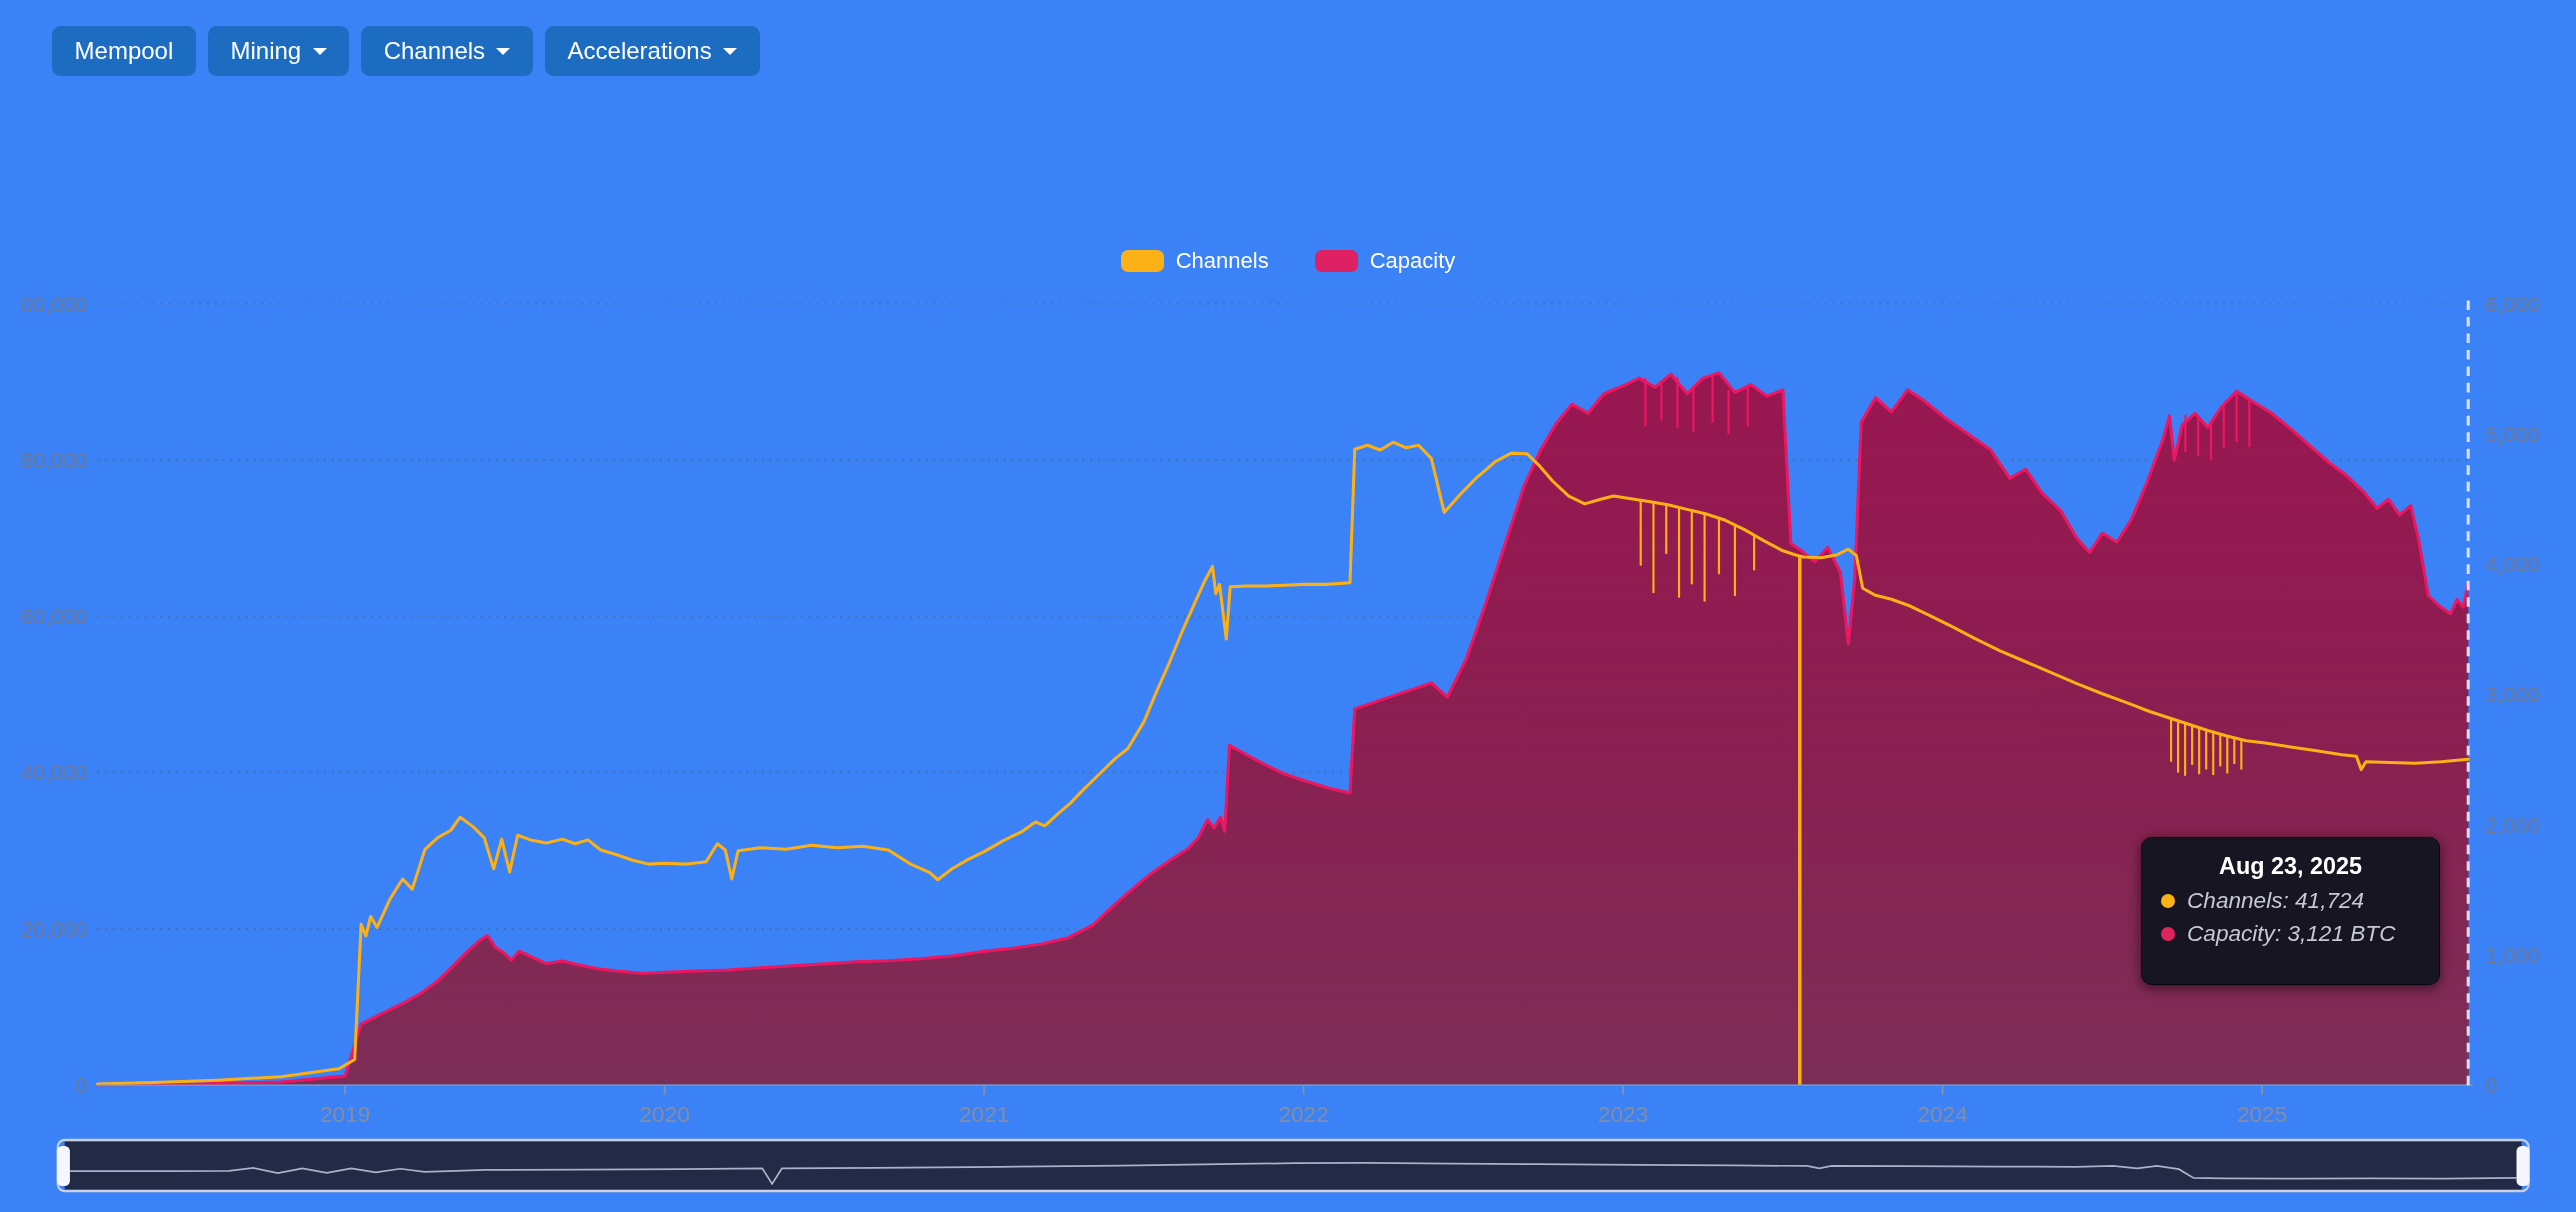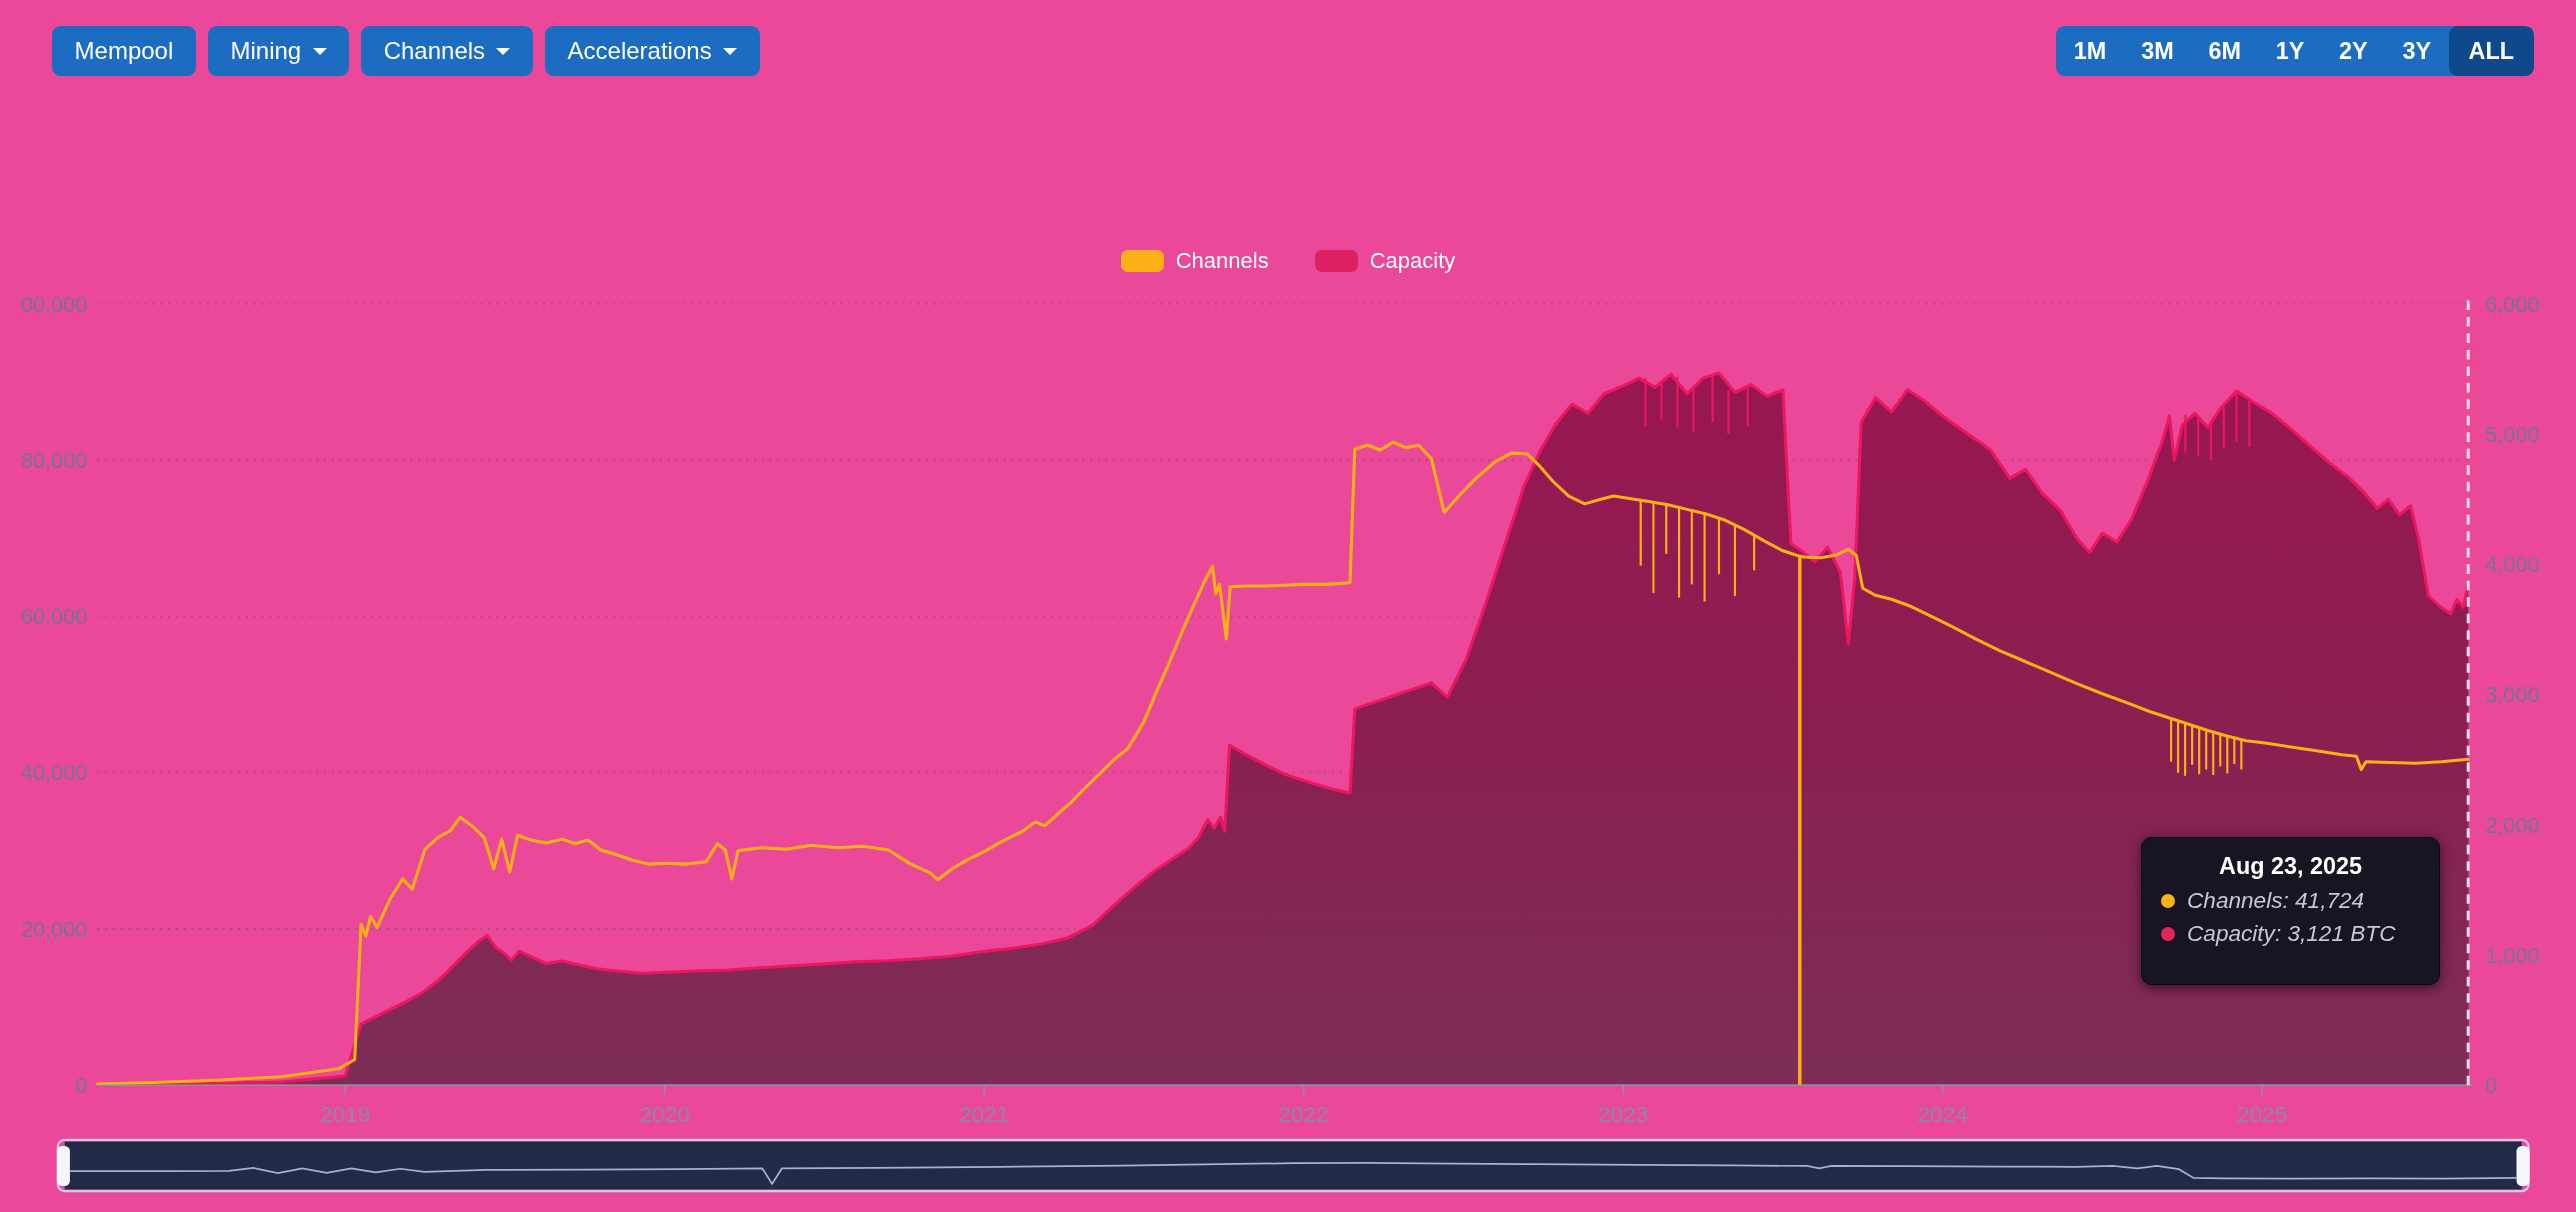--- a/index.html
+++ b/index.html
@@ -1,16 +1,16 @@
 <!DOCTYPE html>
 <html style="font-size:14px"><head>
 <meta charset="utf-8">
 <style>
   html,body{margin:0;padding:0;background:#0c0e18;}
-  .stage{position:relative;width:2576px;height:1212px;background:#ec4899;overflow:hidden;
+  .stage{position:relative;width:2576px;height:1212px;background:#3b82f6;overflow:hidden;
          font-family:"Liberation Sans",sans-serif;-webkit-font-smoothing:antialiased;}
   
   .nav{position:absolute;left:52px;top:26px;display:flex;gap:12px;}
   .nav-btn{height:50px;line-height:50px;padding:0 22.6px;background:#1c6dc2;color:#fff;
            font-size:24px;border:none;border-radius:8.7px;display:flex;align-items:center;cursor:pointer;}
   .caret{width:0;height:0;border-left:7px solid transparent;border-right:7px solid transparent;
          border-top:7.8px solid #fff;margin-left:11.3px;display:inline-block;}
   
   .range{position:absolute;right:42px;top:26px;height:50px;display:flex;background:#1c6dc2;
          border-radius:8.7px;overflow:hidden;}
@@ -50,29 +50,20 @@
     <button class="nav-btn">
       <span>Channels</span>
       <span class="caret"></span>
     </button>
     <button class="nav-btn">
       <span>Accelerations</span>
       <span class="caret"></span>
     </button>
   </div>
 
-  <div class="range">
-    <span class="range-opt">1M</span>
-    <span class="range-opt">3M</span>
-    <span class="range-opt">6M</span>
-    <span class="range-opt">1Y</span>
-    <span class="range-opt">2Y</span>
-    <span class="range-opt">3Y</span>
-    <span class="range-opt selected">ALL</span>
-  </div>
 
 
   <div class="legend">
     <div class="legend-item">
       <span class="legend-swatch" id="sw0" style="background: rgb(252, 178, 22);"></span>
       <span class="legend-label">Channels</span>
     </div>
     <div class="legend-item">
       <span class="legend-swatch" id="sw1" style="background: rgb(221, 33, 98);"></span>
       <span class="legend-label">Capacity</span>

